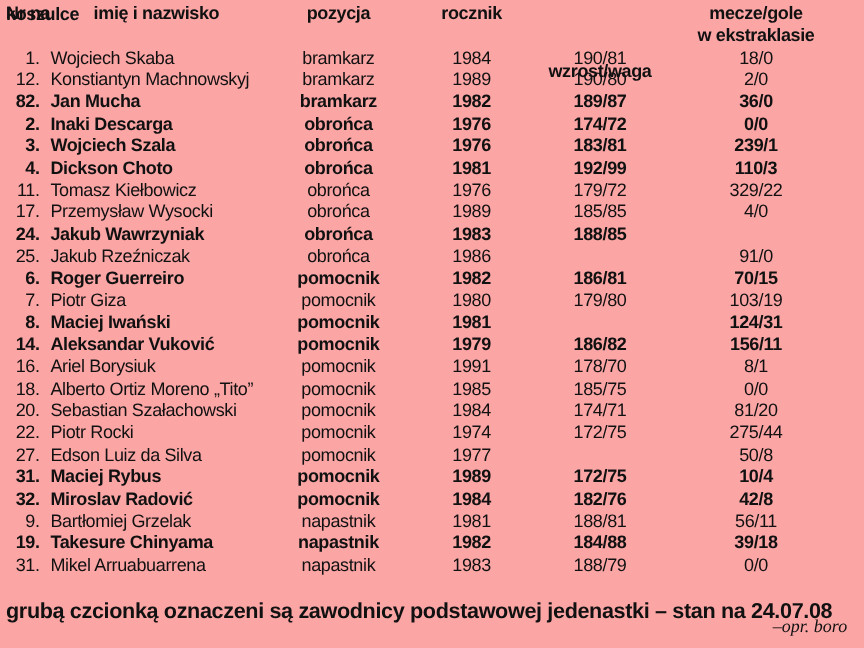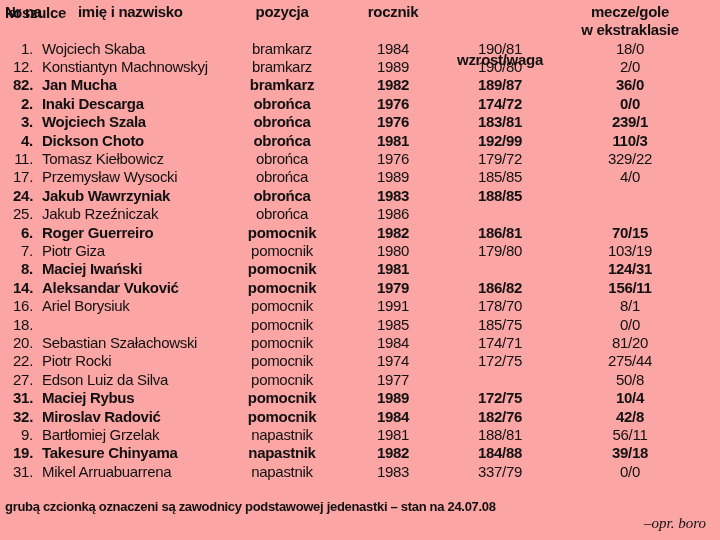--- a/index.html
+++ b/index.html
@@ -37,21 +37,21 @@
   .cell-num  { grid-column:1; text-align:right; }
   .cell-name { grid-column:2; padding-left:9px; overflow:hidden; }
   .cell-pos  { grid-column:3; text-align:center; }
   .cell-year { grid-column:5; text-align:center; }
   .cell-hw   { grid-column:7; text-align:center; }
   .cell-mg   { grid-column:9; text-align:center; }
 
   
   .footer-note {
     position:absolute; left:5px; top:499px;
-    font-size:13px; font-weight:bold;
+    font-size:18px; font-weight:bold;
     letter-spacing:-0.3px; white-space:nowrap;
   }
   .credit {
     position:absolute; right:14px; top:515px;
     font-family:"Liberation Serif", serif;
     font-style:italic;
     font-size:15px;
     white-space:nowrap;
   }
 </style>
@@ -139,20 +139,21 @@
       <span class="cell-name">Jakub Wawrzyniak</span>
       <span class="cell-pos">obrońca</span>
       <span class="cell-year">1983</span>
       <span class="cell-hw">188/85</span>
     </div>
       <div class="row">
       <span class="cell-num">25.</span>
       <span class="cell-name">Jakub Rzeźniczak</span>
       <span class="cell-pos">obrońca</span>
       <span class="cell-year">1986</span>
+      <span class="cell-mg">91/0</span>
     </div>
       <div class="row bold">
       <span class="cell-num">6.</span>
       <span class="cell-name">Roger Guerreiro</span>
       <span class="cell-pos">pomocnik</span>
       <span class="cell-year">1982</span>
       <span class="cell-hw">186/81</span>
       <span class="cell-mg">70/15</span>
     </div>
       <div class="row">
@@ -181,20 +182,21 @@
       <div class="row">
       <span class="cell-num">16.</span>
       <span class="cell-name">Ariel Borysiuk</span>
       <span class="cell-pos">pomocnik</span>
       <span class="cell-year">1991</span>
       <span class="cell-hw">178/70</span>
       <span class="cell-mg">8/1</span>
     </div>
       <div class="row">
       <span class="cell-num">18.</span>
+      <span class="cell-name">Alberto Ortiz Moreno „Tito”</span>
       <span class="cell-pos">pomocnik</span>
       <span class="cell-year">1985</span>
       <span class="cell-hw">185/75</span>
       <span class="cell-mg">0/0</span>
     </div>
       <div class="row">
       <span class="cell-num">20.</span>
       <span class="cell-name">Sebastian Szałachowski</span>
       <span class="cell-pos">pomocnik</span>
       <span class="cell-year">1984</span>
@@ -246,21 +248,21 @@
       <span class="cell-pos">napastnik</span>
       <span class="cell-year">1982</span>
       <span class="cell-hw">184/88</span>
       <span class="cell-mg">39/18</span>
     </div>
       <div class="row">
       <span class="cell-num">31.</span>
       <span class="cell-name">Mikel Arruabuarrena</span>
       <span class="cell-pos">napastnik</span>
       <span class="cell-year">1983</span>
-      <span class="cell-hw">337/79</span>
+      <span class="cell-hw">188/79</span>
       <span class="cell-mg">0/0</span>
     </div>
     </div>
 
   <div class="footer-note">grubą czcionką oznaczeni są zawodnicy podstawowej jedenastki – stan na 24.07.08</div>
   <div class="credit">–opr. boro</div>
 
 </div>
 
 </body></html>

